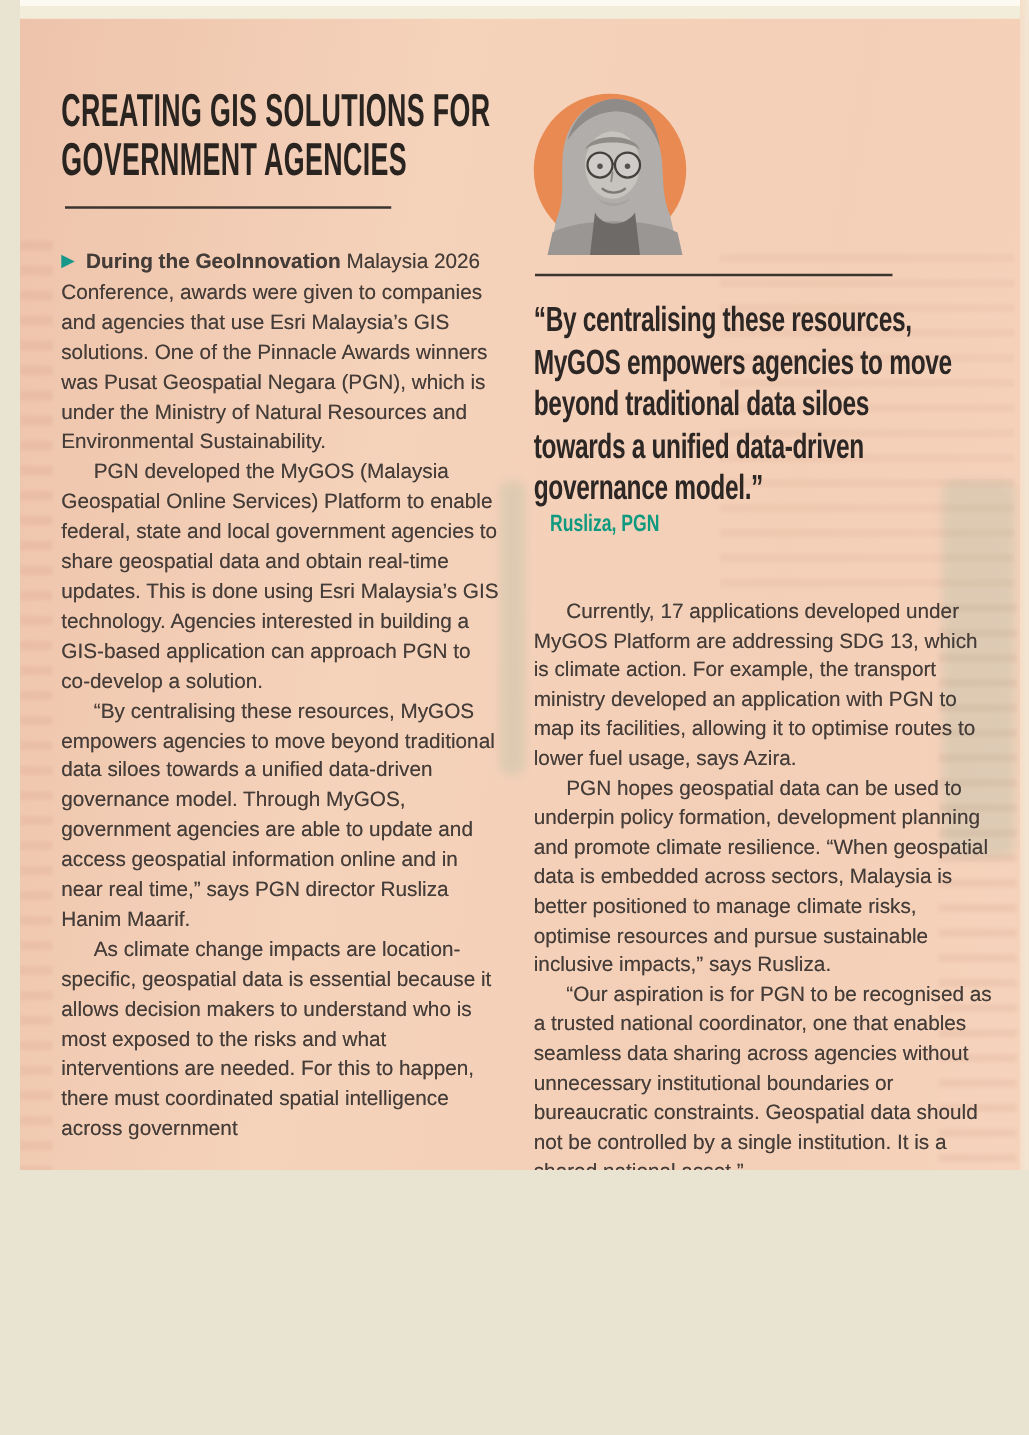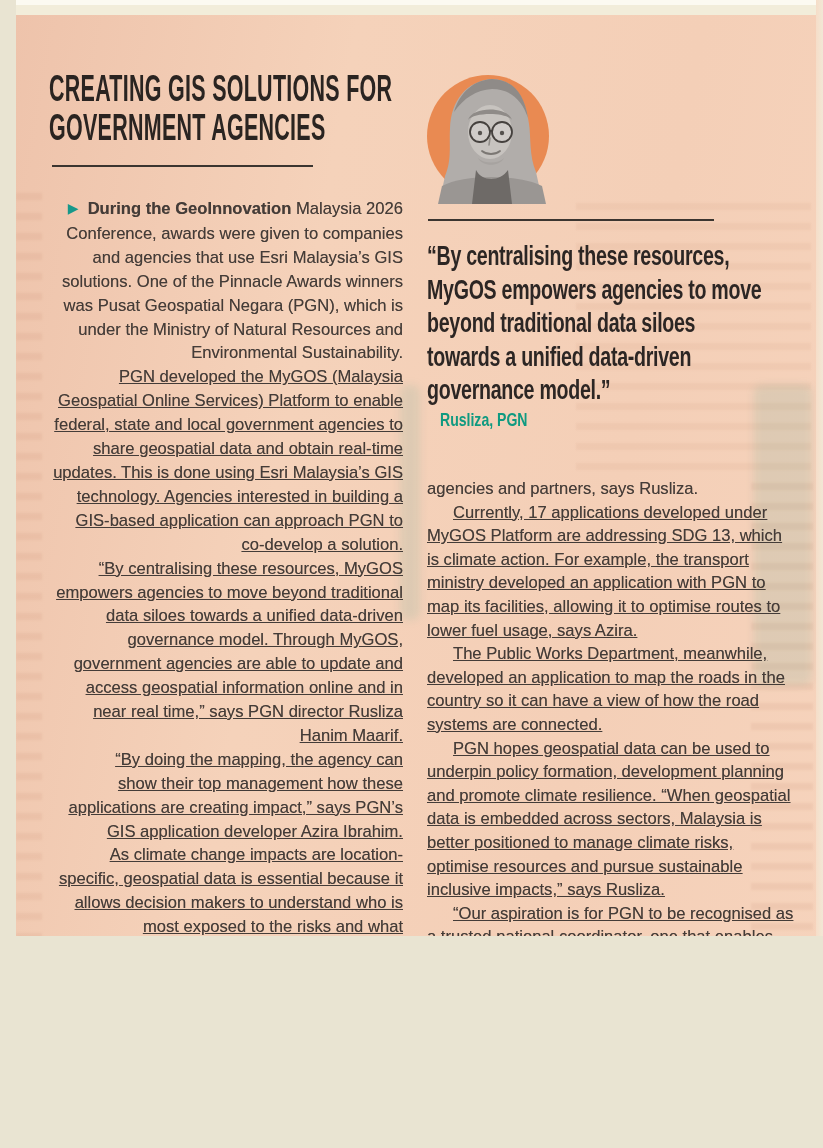--- a/index.html
+++ b/index.html
@@ -26,24 +26,24 @@
 
   
   .ink{color:#443c38;}
   .title{position:absolute;left:33px;top:70px;z-index:3;}
   .title .tline{display:inline-block;transform:scaleX(0.58);transform-origin:left center;
      font-weight:bold;font-size:37px;line-height:37px;letter-spacing:0.5px;
      color:#2a2421;white-space:nowrap;}
   .rule{position:absolute;background:#3b3530;height:2px;z-index:3;}
 
   .colL{position:absolute;left:33px;top:197px;width:354px;z-index:3;
-        font-size:16.6px;line-height:23.9px;text-align:right;
+        font-size:16.6px;line-height:23.9px;text-align:left;
         text-shadow:0 0 0.5px rgba(64,52,46,0.55);}
   .colL p, .colR p{margin:0;}
-  .indent{text-indent:26px;text-decoration:underline;}
+  .indent{text-indent:26px;}
   .lead-arrow{color:#17988a;font-size:14px;margin-right:9px;position:relative;top:-1px;
         text-shadow:none;}
   .leadbold{font-weight:bold;}
 
   .portrait{position:absolute;left:408px;top:74px;width:136px;height:130px;z-index:3;}
   .pq{position:absolute;left:411px;top:239px;z-index:3;}
   .pq .qline{display:block;}
   .pq .qline span{display:inline-block;transform:scaleX(0.70);transform-origin:left center;
      font-weight:bold;font-size:28px;line-height:33.5px;letter-spacing:-0.4px;
      color:#2c2624;white-space:nowrap;}
@@ -77,21 +77,20 @@
   <h1 class="title" style="margin:0;">
     <span class="tline">CREATING GIS SOLUTIONS FOR</span><br>
     <span class="tline">GOVERNMENT AGENCIES</span>
   </h1>
   <div class="rule" style="left:36px;top:165px;width:261px;"></div>
 
   <div class="colL ink">
     <p><span class="lead-arrow">▶</span><span class="leadbold">During the GeoInnovation</span><span> Malaysia 2026 Conference, awards were given to companies and agencies that use Esri Malaysia’s GIS solutions. One of the Pinnacle Awards winners was Pusat Geospatial Negara (PGN), which is under the Ministry of Natural Resources and Environmental Sustainability.</span></p>
     <p class="indent">PGN developed the MyGOS (Malaysia Geospatial Online Services) Platform to enable federal, state and local government agencies to share geospatial data and obtain real-time updates. This is done using Esri Malaysia’s GIS technology. Agencies interested in building a GIS-based application can approach PGN to co-develop a solution.</p>
     <p class="indent">“By centralising these resources, MyGOS empowers agencies to move beyond traditional data siloes towards a unified data-driven governance model. Through MyGOS, government agencies are able to update and access geospatial information online and in near real time,” says PGN director Rusliza Hanim Maarif.</p>
-    <p class="indent">“By doing the mapping, the agency can show their top management how these applications are creating impact,” says PGN’s GIS application developer Azira Ibrahim.</p>
     <p class="indent">As climate change impacts are location-specific, geospatial data is essential because it allows decision makers to understand who is most exposed to the risks and what interventions are needed. For this to happen, there must coordinated spatial intelligence across government</p>
   </div>
 
   <div class="portrait">
     <svg width="136" height="130" viewBox="0 0 136 130">
       <circle cx="64" cy="62" r="61" fill="#e98a52"></circle>
 
       <path d="M68,5 C42,7 27,27 26,54 C25,72 28,85 21,102 L15,130 L119,130 L112,98 C105,82 107,62 105,50 C101,21 90,6 68,5 Z" fill="#b1adaa"></path>
       <path d="M68,5 C50,6 36,18 30,38 C40,24 52,16 68,15 C86,15 98,26 104,44 C100,18 88,6 68,5 Z" fill="#8f8b88"></path>
 
@@ -120,20 +119,18 @@
     <span class="qline"><span>MyGOS empowers agencies to move</span></span>
     <span class="qline"><span>beyond traditional data siloes</span></span>
     <span class="qline"><span>towards a unified data-driven</span></span>
     <span class="qline"><span>governance model.”</span></span>
   </div>
   <div class="attribution">
     <span>Rusliza, PGN</span>
   </div>
 
   <div class="colR ink">
-    <p>agencies and partners, says Rusliza.</p>
     <p class="indent">Currently, 17 applications developed under MyGOS Platform are addressing SDG 13, which is climate action. For example, the transport ministry developed an application with PGN to map its facilities, allowing it to optimise routes to lower fuel usage, says Azira.</p>
-    <p class="indent">The Public Works Department, meanwhile, developed an application to map the roads in the country so it can have a view of how the road systems are connected.</p>
     <p class="indent">PGN hopes geospatial data can be used to underpin policy formation, development planning and promote climate resilience. “When geospatial data is embedded across sectors, Malaysia is better positioned to manage climate risks, optimise resources and pursue sustainable inclusive impacts,” says Rusliza.</p>
     <p class="indent">“Our aspiration is for PGN to be recognised as a trusted national coordinator, one that enables seamless data sharing across agencies without unnecessary institutional boundaries or bureaucratic constraints. Geospatial data should not be controlled by a single institution. It is a shared national asset.”</p>
   </div>
 
 </div>
 
 </body></html>

